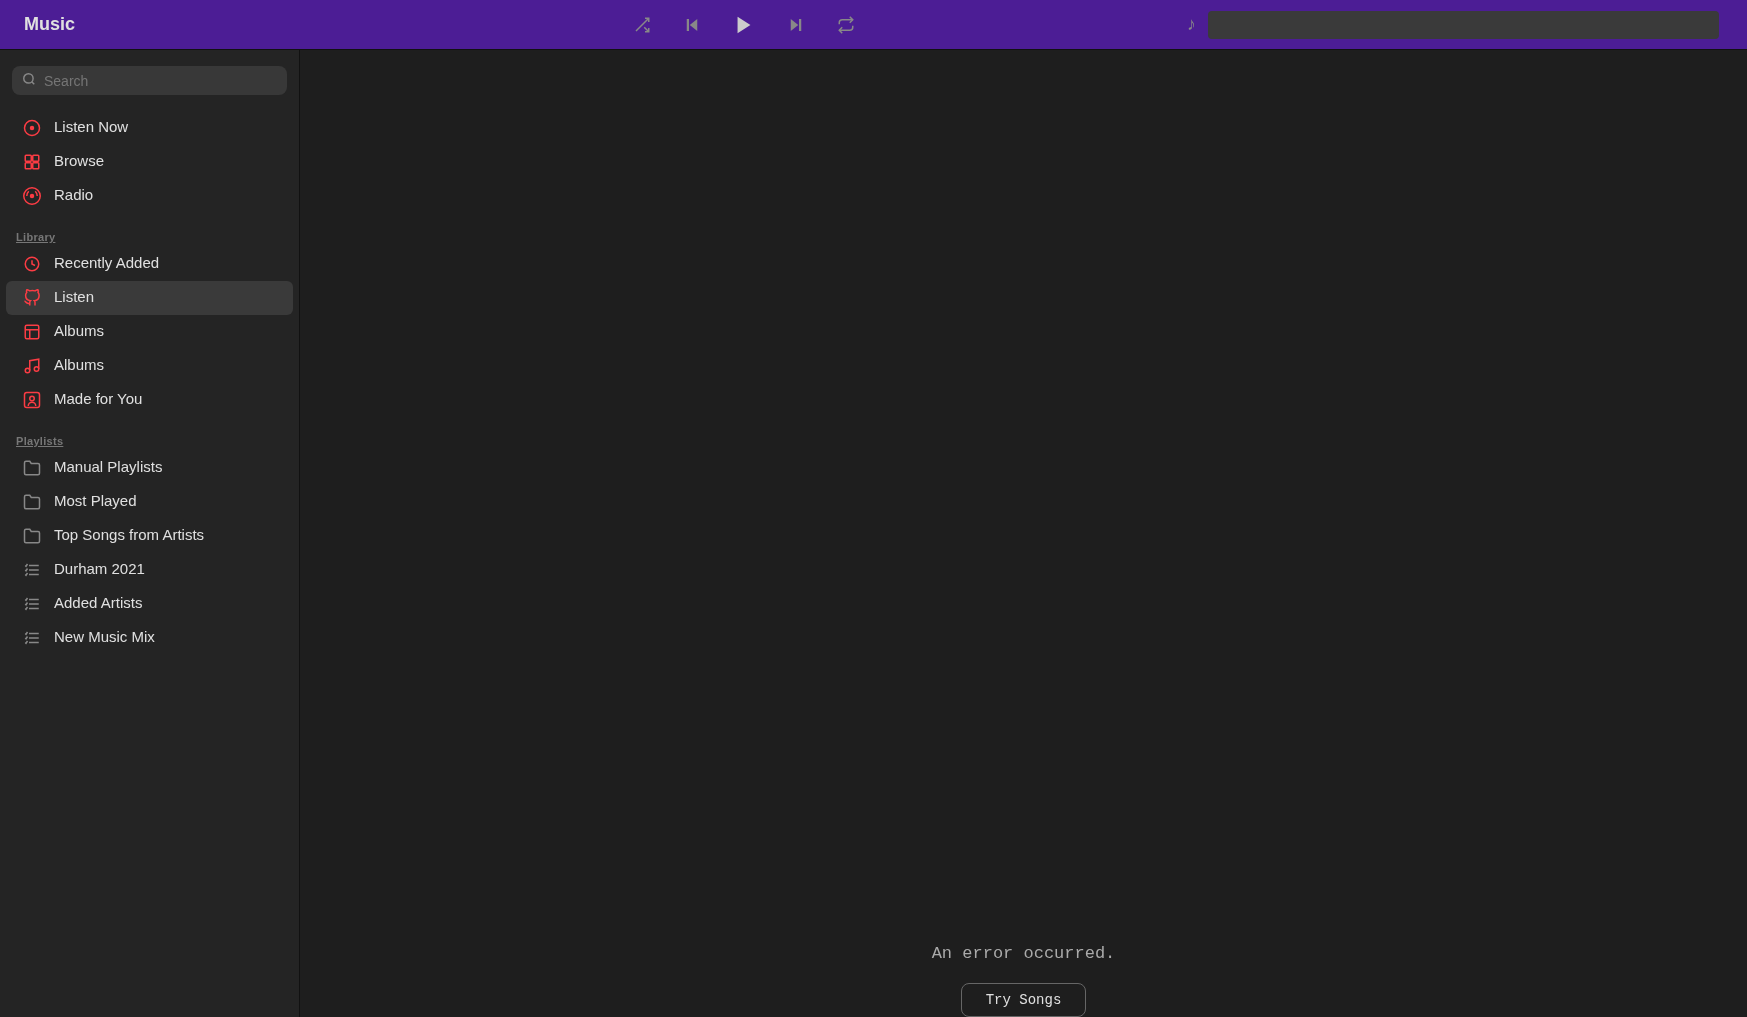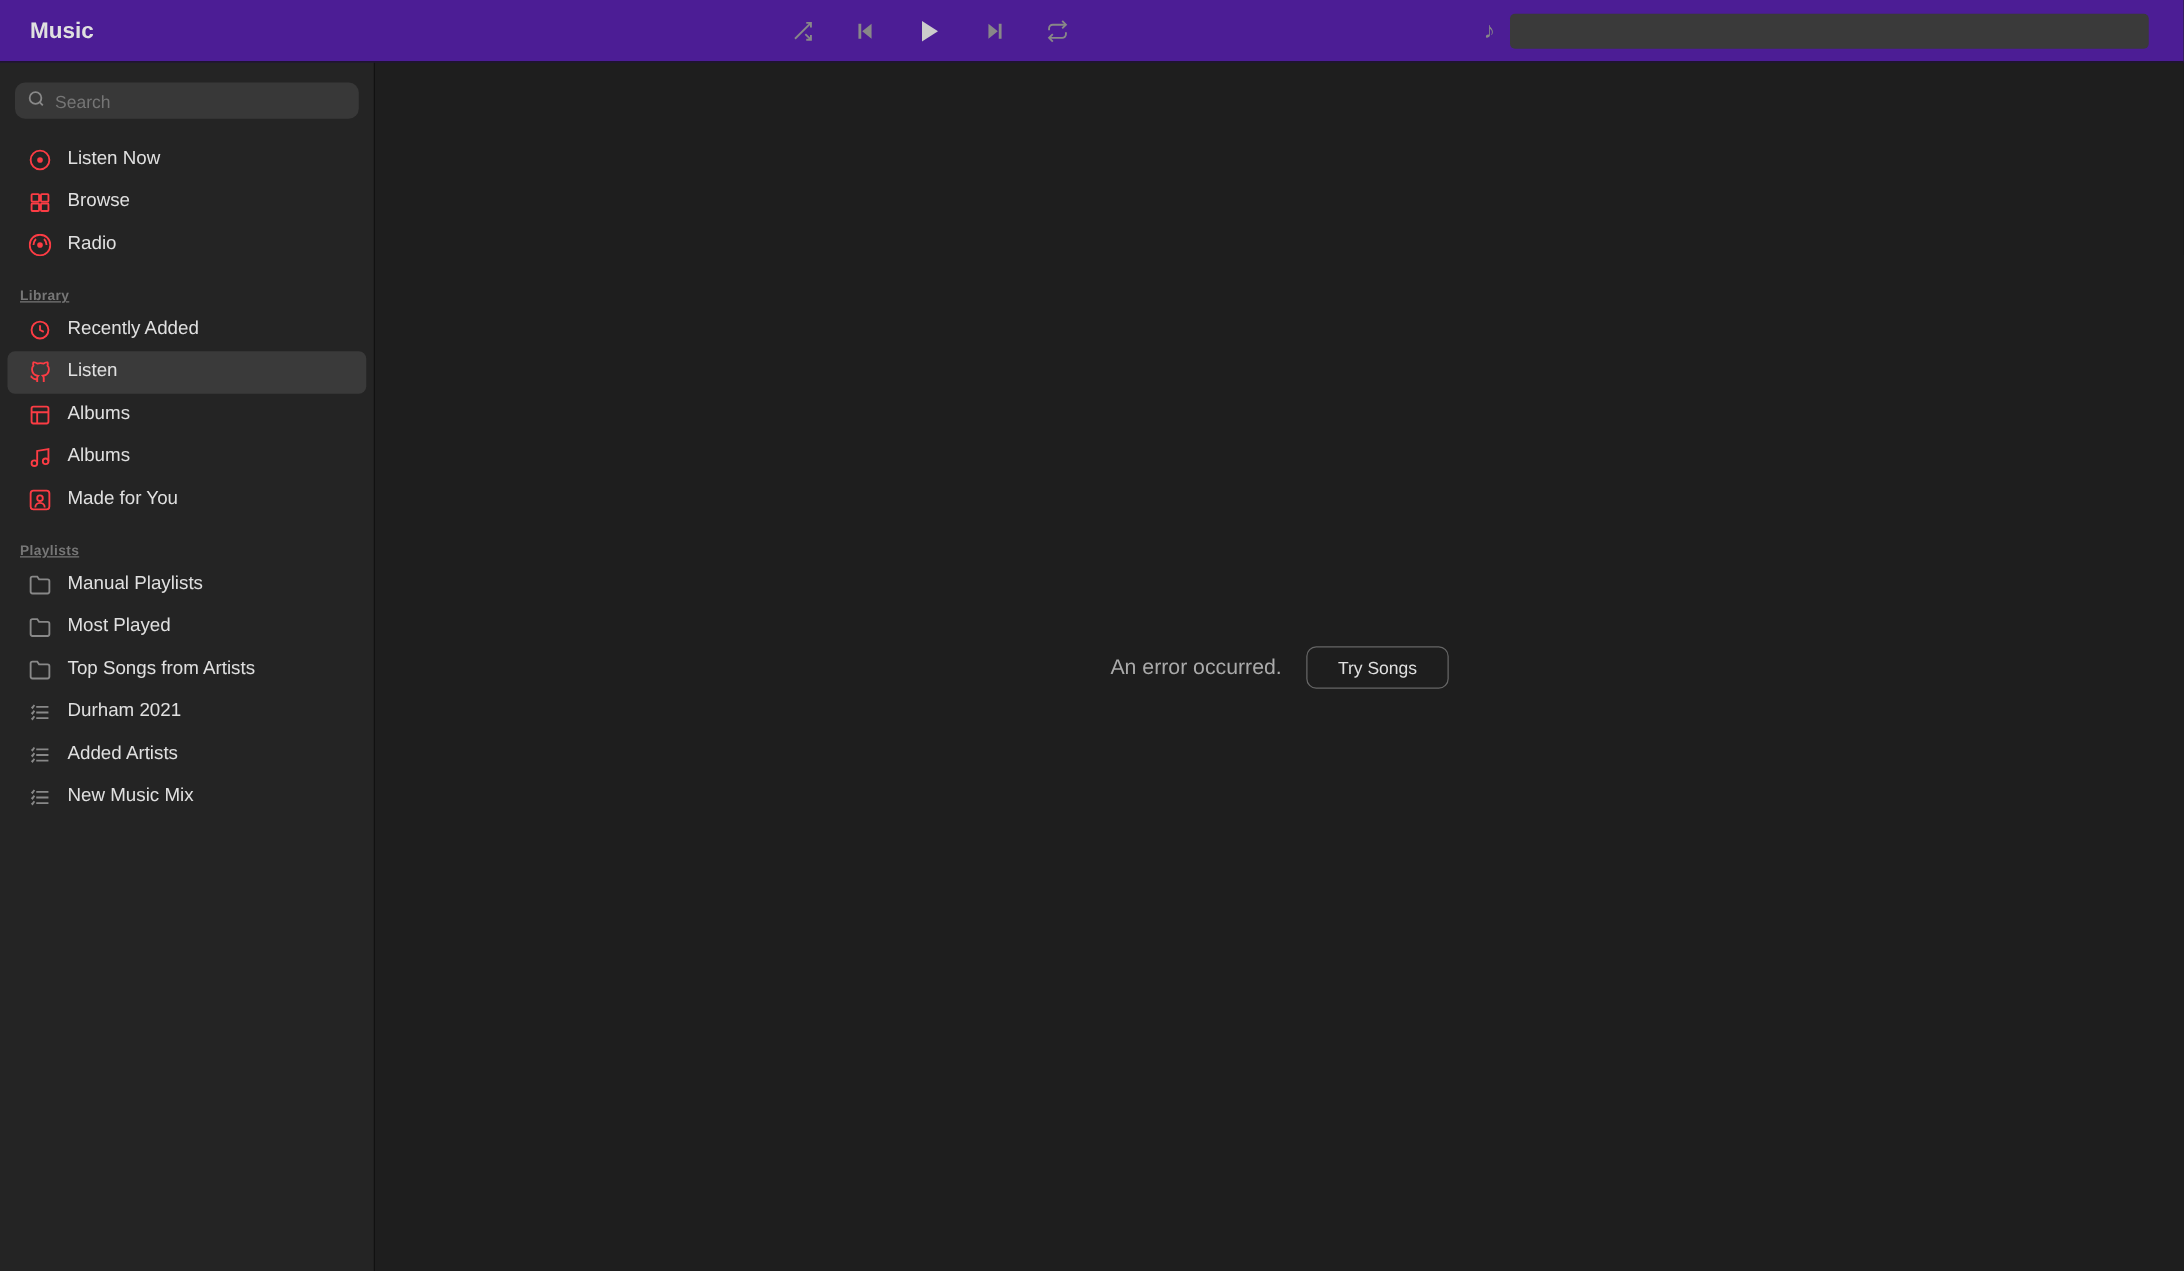--- a/index.html
+++ b/index.html
@@ -173,23 +173,24 @@
       justify-content: center;
       flex-shrink: 0;
     }
 
     
     .content {
       flex: 1;
       background: #1e1e1e;
       display: flex;
       align-items: center;
-      justify-content: center;
-      flex-direction: row;
+      justify-content: flex-end;
+      flex-direction: column;
       gap: 20px;
+      font-family: Liberation Mono, monospace;
     }
 
     .error-text {
       color: #aaa;
       font-size: 17px;
     }
 
     .try-again-btn {
       background: transparent;
       border: 1px solid #666;

